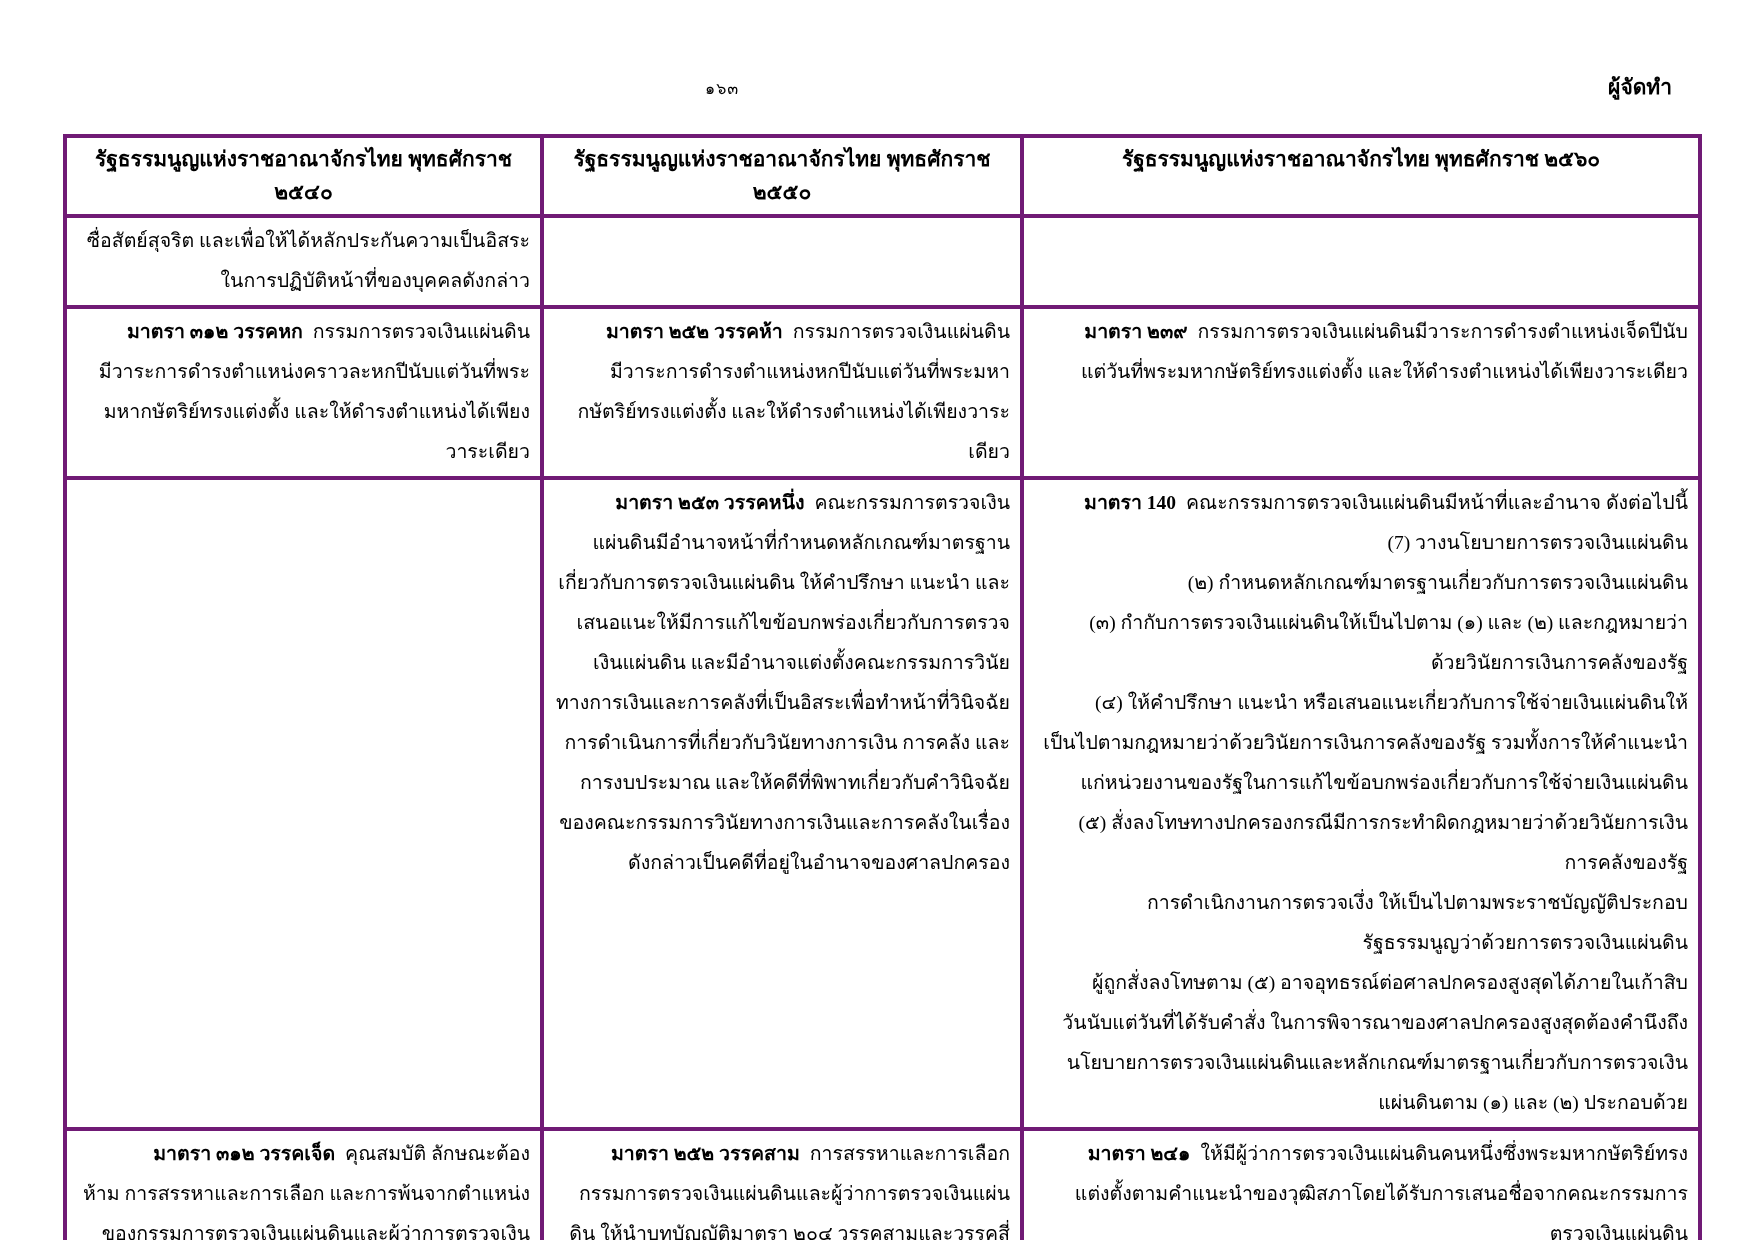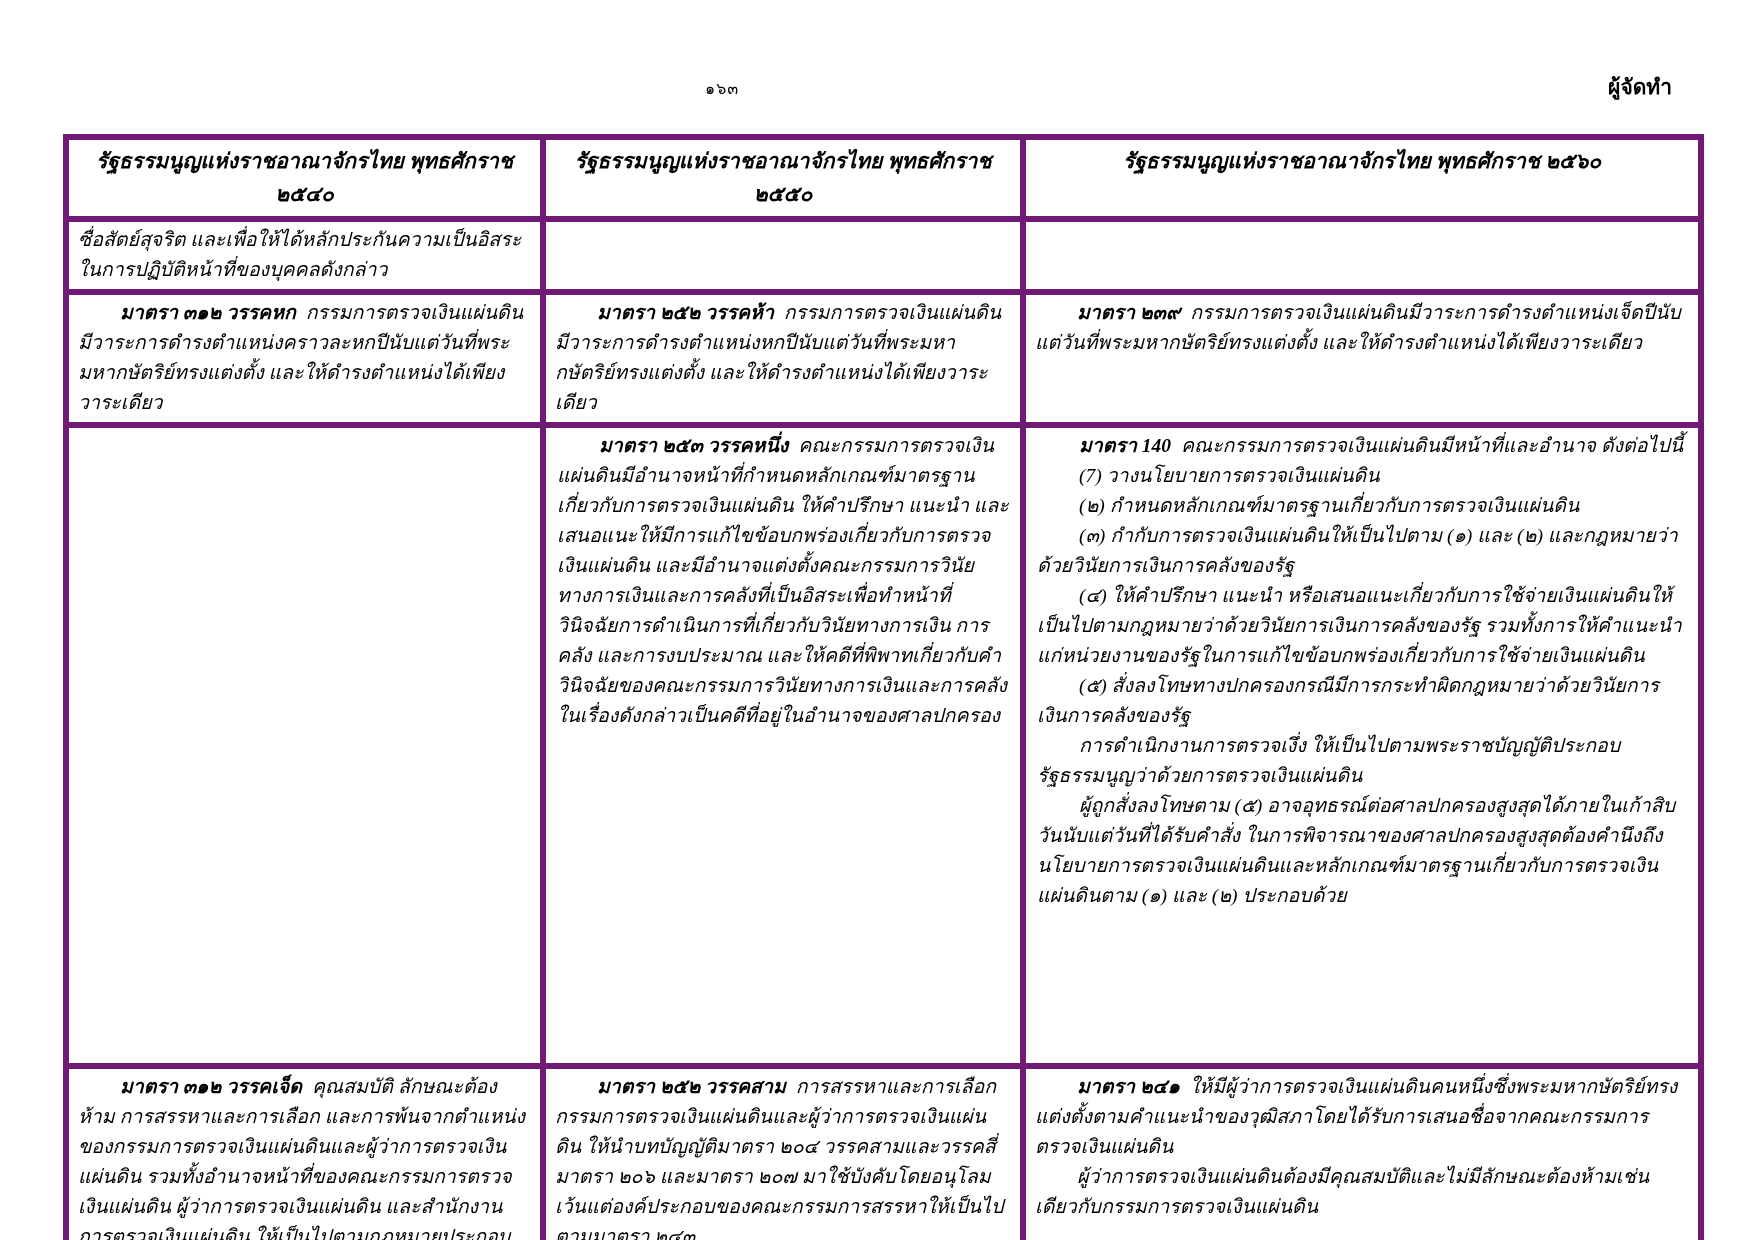--- a/index.html
+++ b/index.html
@@ -32,37 +32,36 @@
   .credit-role { margin-right: 22px; }
   table.compare {
     position: absolute;
     left: 63px;
     top: 134px;
     width: 1635px;
     border-collapse: collapse;
     table-layout: fixed;
   }
   table.compare th, table.compare td {
-    border: 6px solid #701a75;
+    border: 4px solid #701a75;
     vertical-align: top;
     padding: 3px 10px 4px 9px;
-    font-style: italic;
   }
   table.compare th {
     border-bottom: 3px solid #000;
     text-align: center;
     font-size: 21px;
     font-weight: bold;
     padding: 4px 4px 6px 4px;
   }
   td .para {
     margin: 0;
     font-size: 19.5px;
-    line-height: 30px;
-    text-align: left;
+    line-height: 40px;
+    text-align: right;
   }
   td .para.indent { text-indent: 42px; }
   td .para .lead { margin-right: 10px; }
   tbody tr:nth-child(1) td { height: 56px; }
   tbody tr:nth-child(2) td { height: 88px; margin-left: 24px; }
   tbody tr:nth-child(3) td { height: 628px; padding-left: 11px; }
   tbody tr:nth-child(4) td { height: 172px; }
 </style>
 </head>
 <body>

